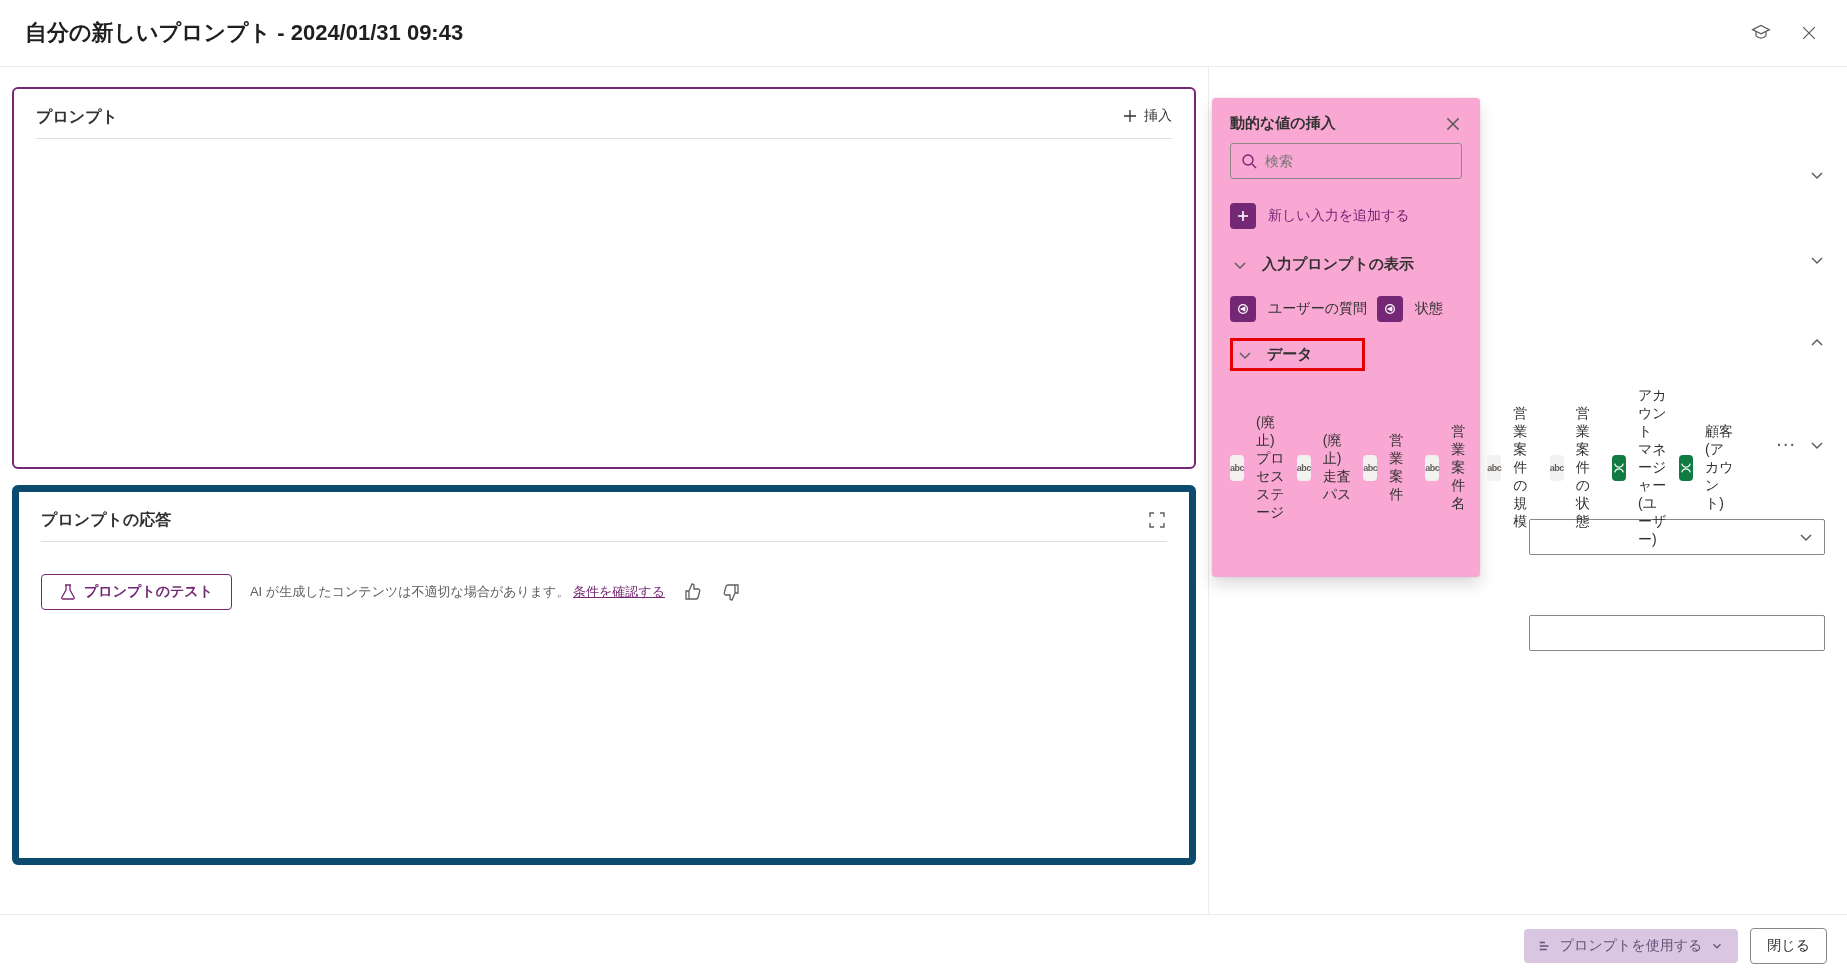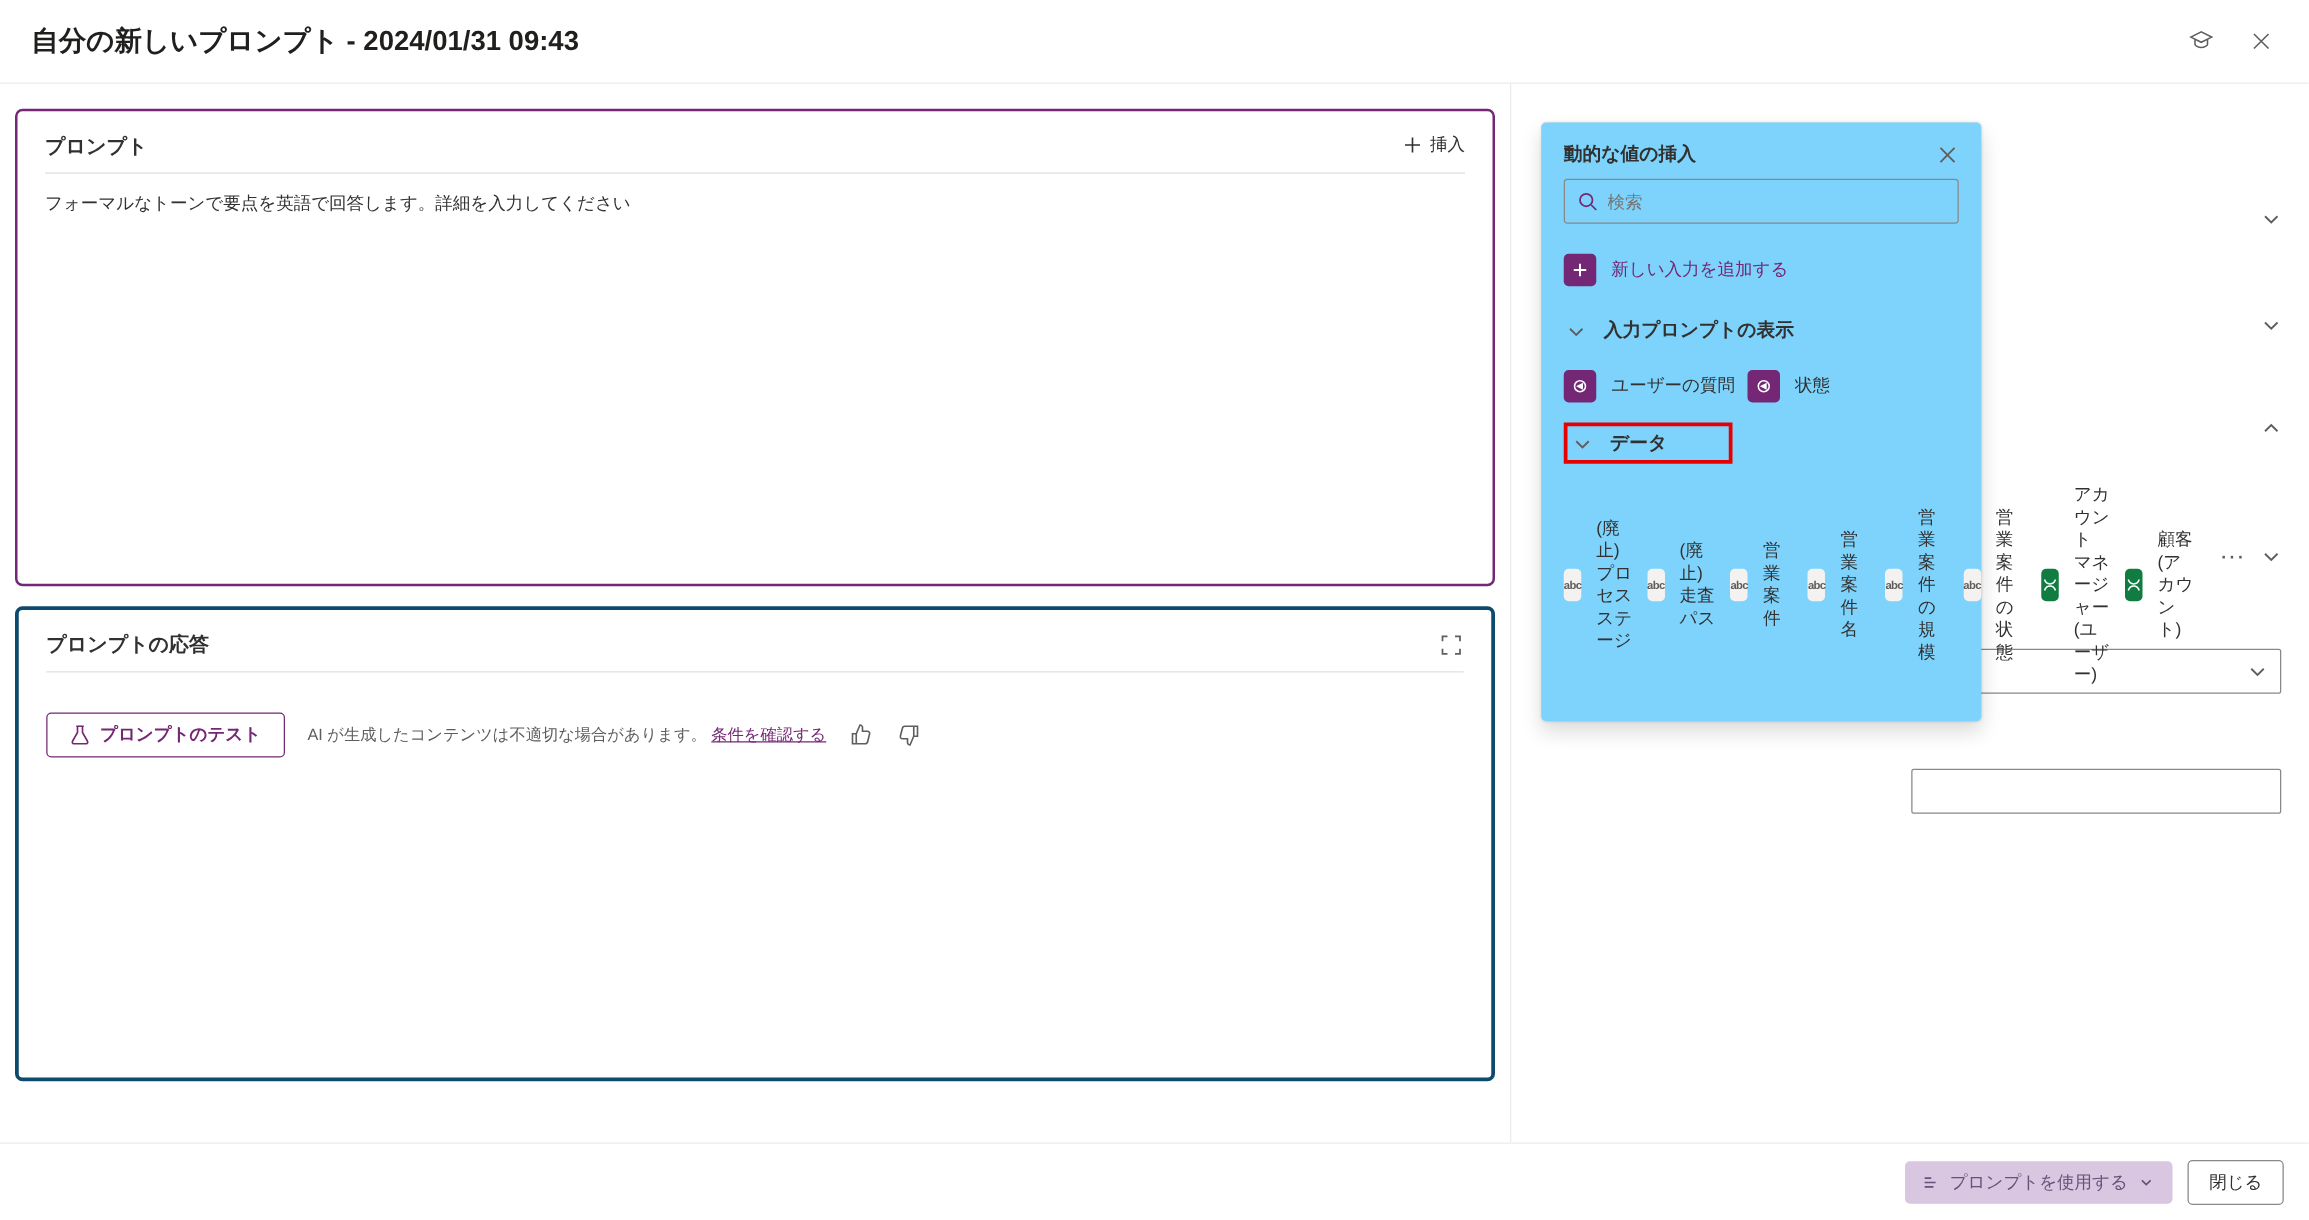--- a/index.html
+++ b/index.html
@@ -47,21 +47,21 @@
   .left-col {
     flex: 0 0 1208px;
     padding: 20px 12px 20px 12px;
     display: flex;
     flex-direction: column;
     gap: 16px;
   }
 
   
   .card {
-    border: 3px solid #0c4a6e;
+    border: 7px solid #0c4a6e;
     border-radius: 6px;
     background: #fff;
     padding: 18px 22px;
     display: flex;
     flex-direction: column;
   }
   .card.prompt {
     border: 2px solid #742774;
     flex: 0 0 382px;
   }
@@ -142,26 +142,25 @@
     width: 20px; height: 20px; cursor: pointer;
     color: #605e5c;
     display: flex; align-items: center; justify-content: center;
   }
 
   
   .flyout {
     position: absolute;
     top: 98px;
     left: 1212px;
-    width: 352px;
-    background: #7dd3fc;
+    width: 268px;
+    background: #f9a8d4;
     border-radius: 4px;
     box-shadow: 0 0 2px rgba(0,0,0,.12), 0 8px 16px rgba(0,0,0,.14);
     padding: 16px 18px 18px;
-    margin-left: 21px;
   }
   .flyout-header {
     display: flex;
     align-items: center;
     justify-content: space-between;
     margin-bottom: 10px;
   }
   .flyout-title {
     font-size: 15px;
     font-weight: 600;
@@ -343,21 +342,20 @@
     <div class="card prompt">
       <div class="card-header">
         <div class="card-title">プロンプト</div>
         <div class="insert-btn">
           <svg viewBox="0 0 16 16" fill="none" stroke="currentColor" stroke-width="1.3">
               <path d="M8 2v12M2 8h12"></path>
             </svg>
           <span>挿入</span>
         </div>
       </div>
-      <div class="prompt-body">フォーマルなトーンで要点を英語で回答します。詳細を入力してください</div>
     </div>
 
     <div class="card response">
       <div class="card-header">
         <div class="card-title">プロンプトの応答</div>
         <div class="expand-btn">
           <svg viewBox="0 0 20 20" fill="none" stroke="currentColor" stroke-width="1.4">
               <path d="M3 7V3h4M17 7V3h-4M3 13v4h4M17 13v4h-4"></path>
             </svg>
         </div>

